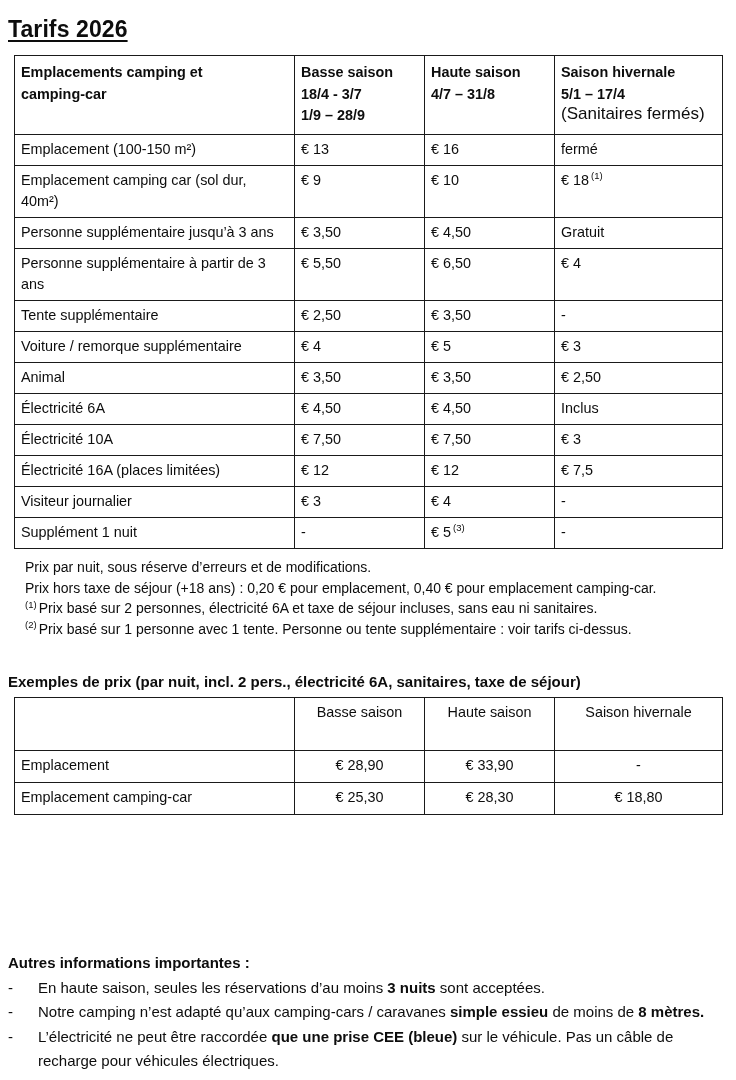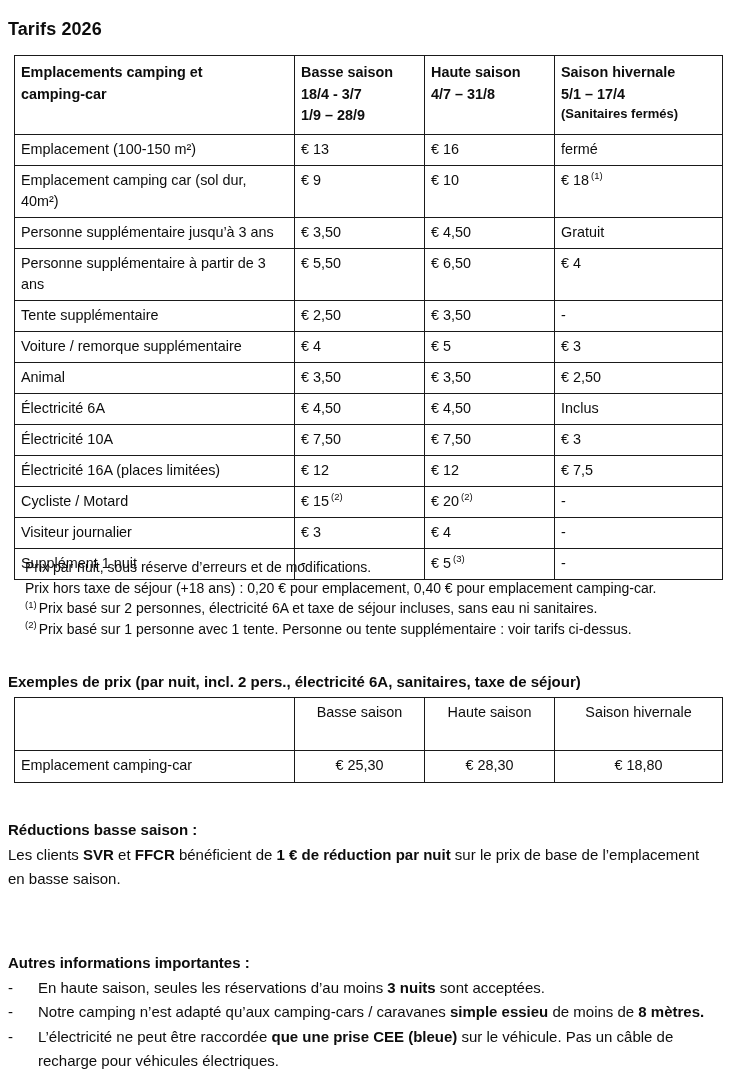--- a/index.html
+++ b/index.html
@@ -21,22 +21,23 @@
     height: 1080px;
     padding: 0;
     box-sizing: border-box;
   }
 
   
   .doc-title {
     position: absolute;
     left: 8px;
     top: 18px;
-    font-size: 18px;
+    font-size: 23px;
     font-weight: bold;
+    text-decoration: underline;
     text-underline-offset: 3px;
     letter-spacing: 0.1px;
     line-height: 22px;
   }
 
   
   table.tarif {
     position: absolute;
     border-collapse: collapse;
     table-layout: fixed;
@@ -63,22 +64,22 @@
   #main-table .c2 { width: 130px; }
   #main-table .c3 { width: 168px; }
 
   #main-table thead td {
     font-weight: bold;
     padding-top: 6px;
     padding-bottom: 7px;
     line-height: 21.5px;
   }
   #main-table thead .subnote {
-    font-weight: bold;
-    font-size: 13px;
+    font-weight: normal;
+    font-size: 17px;
     line-height: 17px;
     display: block;
   }
 
   sup.fn {
     font-size: 9.5px;
     vertical-align: super;
     line-height: 0;
     margin-left: 2px;
   }
@@ -245,26 +246,20 @@
         <td>€ 7,50</td>
         <td>€ 3</td>
       </tr>
       <tr>
         <td>Électricité 16A (places limitées)</td>
         <td>€ 12</td>
         <td>€ 12</td>
         <td>€ 7,5</td>
       </tr>
       <tr>
-        <td>Cycliste / Motard</td>
-        <td><span>€ 15</span><sup class="fn">(2)</sup></td>
-        <td><span>€ 20</span><sup class="fn">(2)</sup></td>
-        <td>-</td>
-      </tr>
-      <tr>
         <td>Visiteur journalier</td>
         <td>€ 3</td>
         <td>€ 4</td>
         <td>-</td>
       </tr>
       <tr>
         <td>Supplément 1 nuit</td>
         <td>-</td>
         <td><span>€ 5</span><sup class="fn">(3)</sup></td>
         <td>-</td>
@@ -291,32 +286,34 @@
     <thead>
       <tr>
         <td></td>
         <td>Basse saison</td>
         <td>Haute saison</td>
         <td>Saison hivernale</td>
       </tr>
     </thead>
     <tbody>
       <tr>
+        <td class="lbl">Emplacement</td>
+        <td>€ 28,90</td>
+        <td>€ 33,90</td>
+        <td>-</td>
+      </tr>
+      <tr>
         <td class="lbl">Emplacement camping-car</td>
         <td>€ 25,30</td>
         <td>€ 28,30</td>
         <td>€ 18,80</td>
       </tr>
     </tbody>
   </table>
 
-  <div class="block" id="reductions">
-    <div class="hd">Réductions basse saison :</div>
-    <div><span>Les clients </span><b>SVR</b><span> et </span><b>FFCR</b><span> bénéficient de </span><b>1 € de réduction par nuit</b><span> sur le prix de base de l’emplacement en basse saison.</span></div>
-  </div>
 
   <div class="block" id="autres-info">
     <div class="hd">Autres informations importantes :</div>
     <ul class="dashlist">
       <li>
         <span class="dash">-</span><span>En haute saison, seules les réservations d’au moins </span><b>3 nuits</b><span> sont acceptées.</span>
       </li>
       <li>
         <span class="dash">-</span><span>Notre camping n’est adapté qu’aux camping-cars / caravanes </span><b>simple essieu</b><span> de moins de </span><b>8 mètres.</b><span></span>
       </li>

